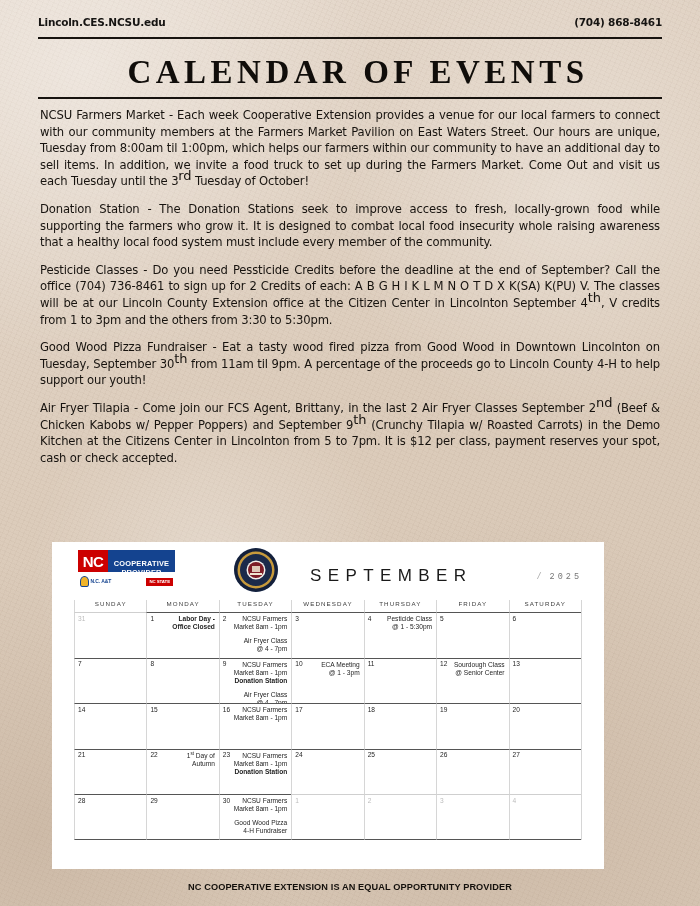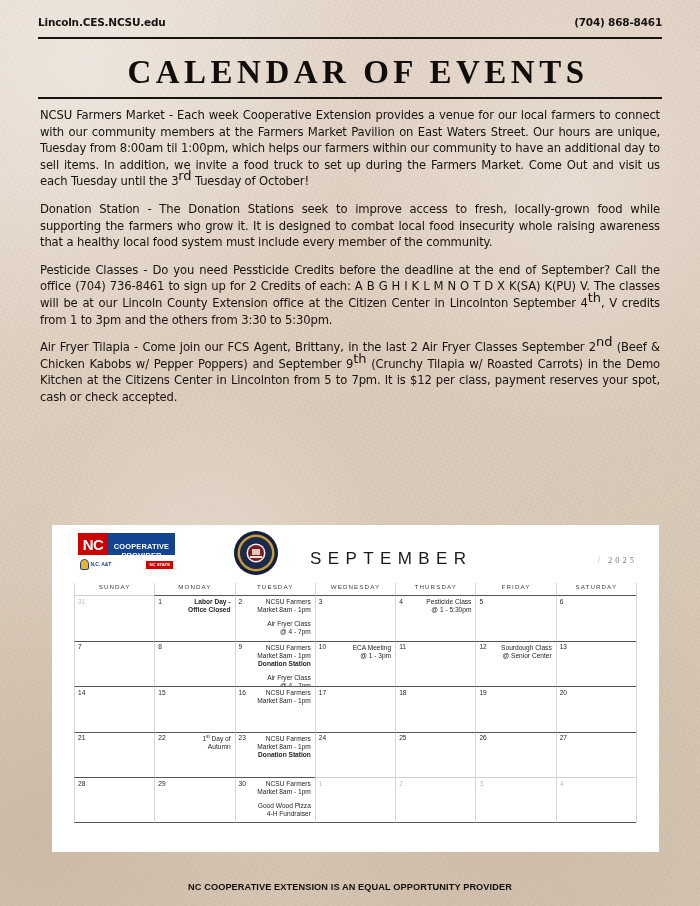--- a/index.html
+++ b/index.html
@@ -98,22 +98,22 @@
     font-weight: 700;
     margin-bottom: 13px;
   }
   .copy b { font-weight: 400; }
   .copy sup { font-size: 13px; vertical-align: super; line-height: 0; }
 
   
   .calendar {
     position: absolute;
     left: 52px;
-    top: 525px;
-    width: 607px;
+    top: 542px;
+    width: 552px;
     height: 327px;
     background: #ffffff;
     box-sizing: border-box;
   }
   .cal-header {
     height: 58px;
     position: relative;
   }
   
   .nc-logo {
@@ -208,21 +208,21 @@
     font-size: 17px;
     font-weight: 400;
     letter-spacing: 6.4px;
     color: #1a1a1a;
     text-align: right;
   }
   .year {
     position: absolute;
     right: 22px;
     top: 30px;
-    font-family: Liberation Serif, serif;
+    font-family: Liberation Mono, monospace;
     font-size: 8.5px;
     letter-spacing: 3px;
     color: #777777;
   }
   .year .slash { color: #aaaaaa; margin-right: 5px; }
 
   
   .dow-row {
     display: flex;
     padding: 0 22px;
@@ -319,20 +319,21 @@
   </div>
   <div class="rule top"></div>
   <div class="title">CALENDAR OF EVENTS</div>
   <div class="rule bottom"></div>
 
   <div class="copy">
     <div id="sections-host">
         <p><b>NCSU Farmers Market</b> - Each week Cooperative Extension provides a venue for our local farmers to connect with our community members at the Farmers Market Pavilion on East Waters Street. Our hours are unique, Tuesday from 8:00am til 1:00pm, which helps our farmers within our community to have an additional day to sell items. In addition, we invite a food truck to set up during the Farmers Market. Come Out and visit us each Tuesday until the 3<sup>rd</sup> Tuesday of October!</p>
         <p><b>Donation Station</b> - The Donation Stations seek to improve access to fresh, locally-grown food while supporting the farmers who grow it. It is designed to combat local food insecurity whole raising awareness that a healthy local food system must include every member of the community.</p>
         <p><b>Pesticide Classes</b> - Do you need Pessticide Credits before the deadline at the end of September? Call the office (704) 736-8461 to sign up for 2 Credits of each: A B G H I K L M N O T D X K(SA) K(PU) V. The classes will be at our Lincoln County Extension office at the Citizen Center in Lincolnton September 4<sup>th</sup>, V credits from 1 to 3pm and the others from 3:30 to 5:30pm.</p>
+        <p><b>Good Wood Pizza Fundraiser</b> - Eat a tasty wood fired pizza from Good Wood in Downtown Lincolnton on Tuesday, September 30<sup>th</sup> from 11am til 9pm. A percentage of the proceeds go to Lincoln County 4-H to help support our youth!</p>
         <p><b>Air Fryer Tilapia</b> - Come join our FCS Agent, Brittany, in the last 2 Air Fryer Classes September 2<sup>nd</sup> (Beef &amp; Chicken Kabobs w/ Pepper Poppers) and September 9<sup>th</sup> (Crunchy Tilapia w/ Roasted Carrots) in the Demo Kitchen at the Citizens Center in Lincolnton from 5 to 7pm. It is $12 per class, payment reserves your spot, cash or check accepted.</p>
       </div>
   </div>
 
   <div class="calendar">
 
     <div class="cal-header">
 
       <div class="nc-logo">
         <div class="mainrow">

